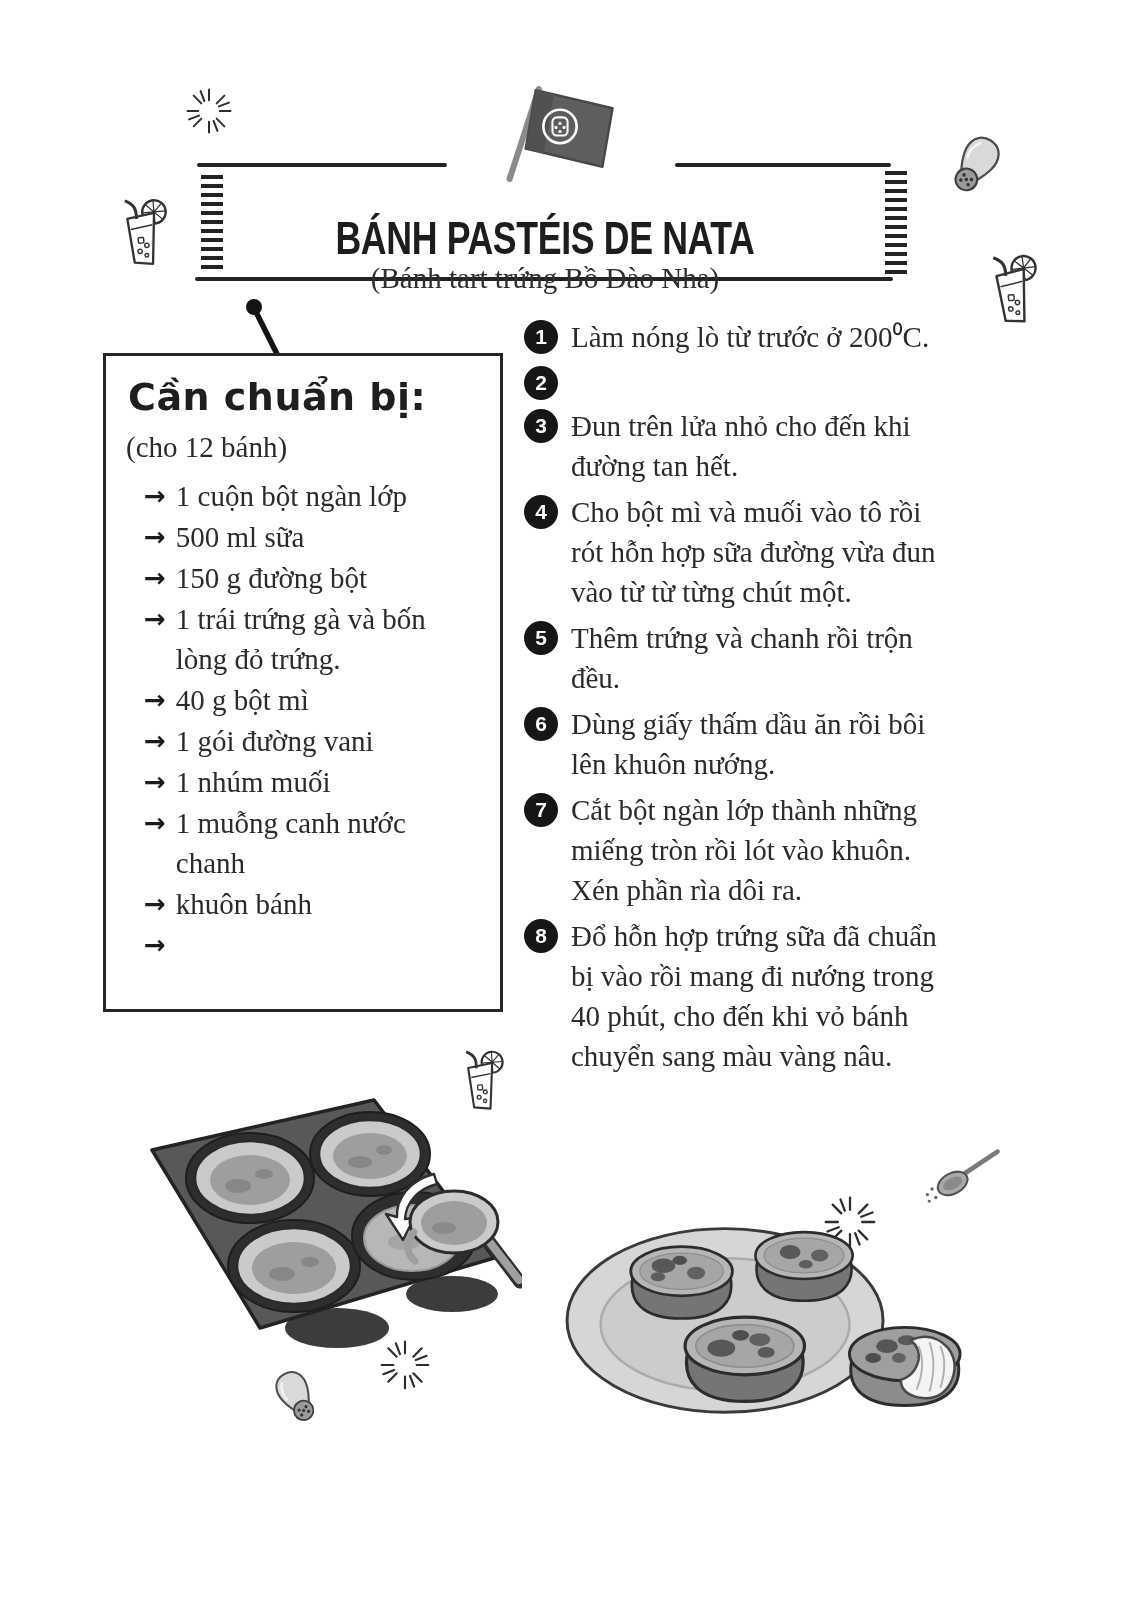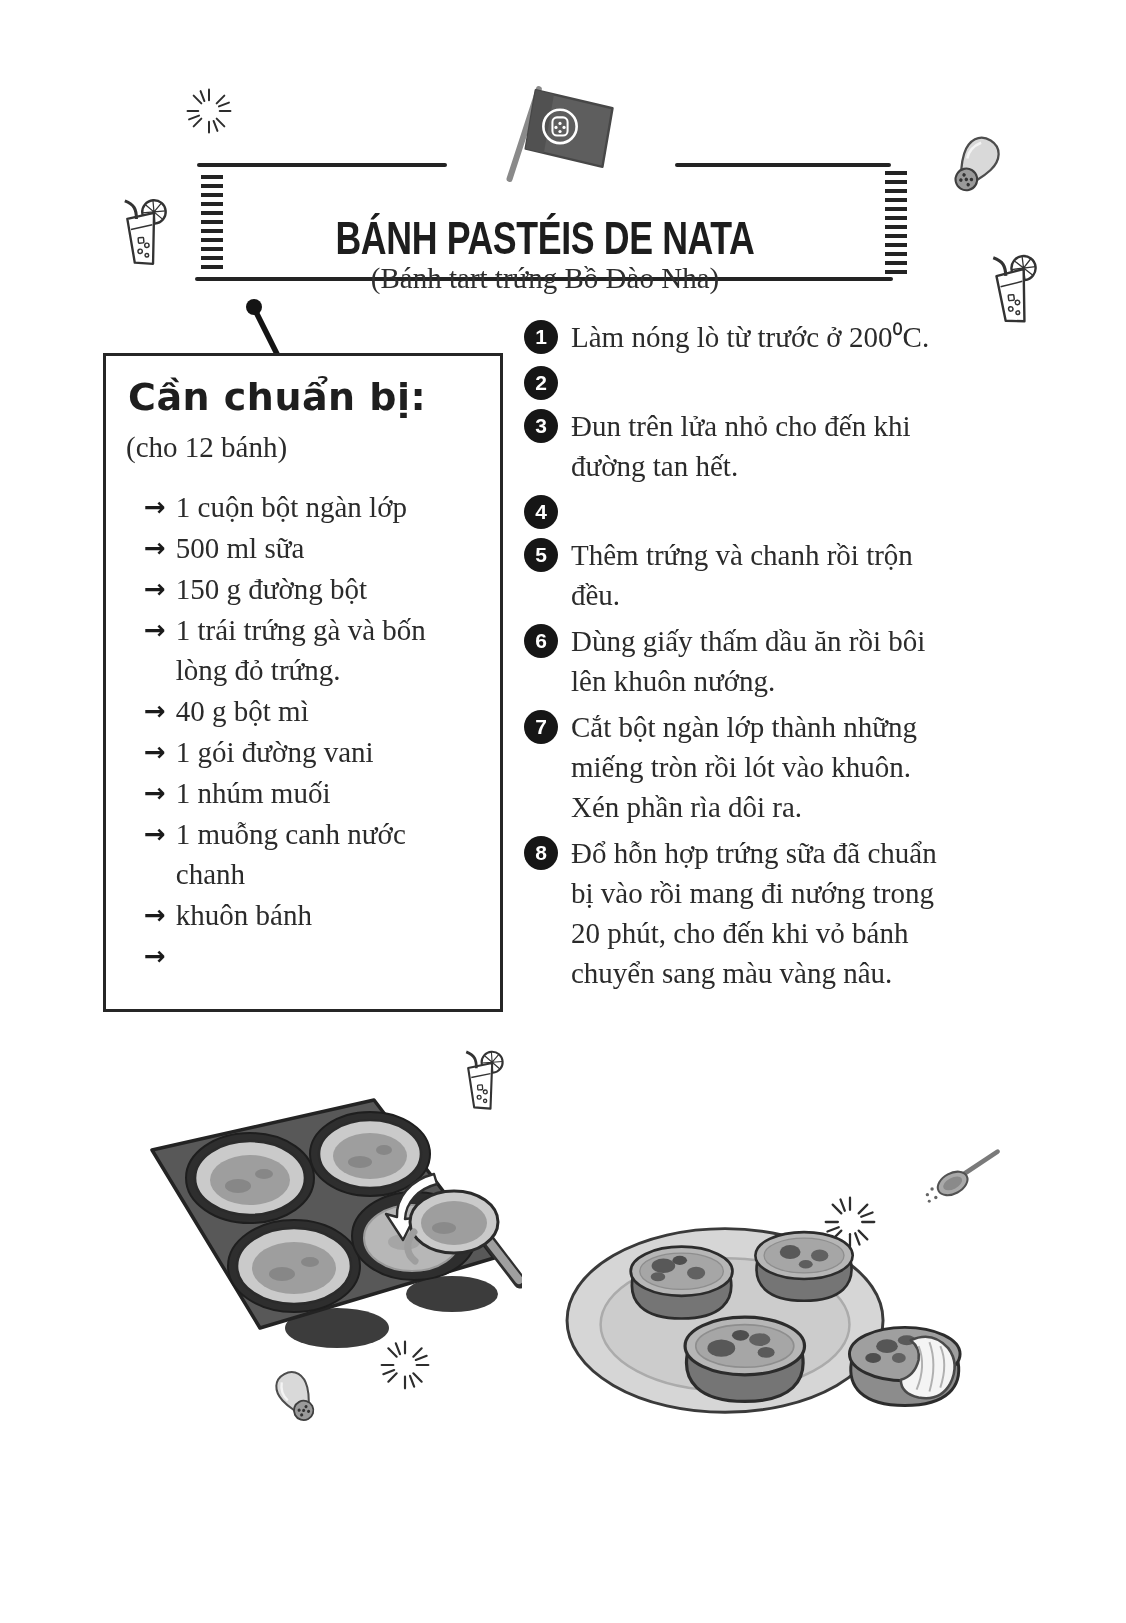--- a/index.html
+++ b/index.html
@@ -19,21 +19,21 @@
   .banner-title{position:absolute;left:0;top:20px;width:100%;text-align:center;
        font-family:"Liberation Sans",sans-serif;font-weight:700;font-size:47px;line-height:1;
        color:#1d1d1d;transform:scaleX(.76);letter-spacing:-.5px;white-space:nowrap;}
   .banner-subtitle{position:absolute;left:0;top:70px;width:100%;text-align:center;
        font-size:29px;color:#2f2f2f;}
   
   .ing-box{position:absolute;left:103px;top:353px;width:400px;height:659px;
            border:3px solid #262626;box-sizing:border-box;background:#fff;}
   .ing-heading{margin:19px 0 0 22px;font-family:"DejaVu Sans",sans-serif;font-weight:700;
            font-size:38px;letter-spacing:.5px;color:#1e1e1e;}
-  .ing-serving{margin:8px 0 20px 20px;font-size:29px;line-height:40px;}
+  .ing-serving{margin:8px 0 9px 20px;font-size:29px;line-height:40px;}
   .ing-list{list-style:none;margin:0;padding:0;}
   .ing-item{display:flex;gap:10px;margin:0 0 1px 38px;}
   .ing-arrow{font-family:"DejaVu Sans",sans-serif;font-weight:700;font-size:26px;
            line-height:40px;color:#1b1b1b;flex:0 0 auto;}
   .ing-text{font-size:29px;line-height:40px;max-width:300px;}
   
   .steps{position:absolute;left:524px;top:317px;width:432px;list-style:none;margin:0;padding:0;}
   .step{display:flex;gap:13px;margin-bottom:6px;}
   .step-num{flex:0 0 34px;width:34px;height:34px;margin-top:3px;border-radius:50%;
             background:#161616;color:#ffffff;text-align:center;
@@ -191,36 +191,37 @@
       </li>
     <li class="step">
         <span class="step-num">2</span>
       </li>
     <li class="step">
         <span class="step-num">3</span>
         <span class="step-text">Đun trên lửa nhỏ cho đến khi đường tan hết.</span>
       </li>
     <li class="step">
         <span class="step-num">4</span>
+        <span class="step-text">Cho bột mì và muối vào tô rồi rót hỗn hợp sữa đường vừa đun vào từ từ từng chút một.</span>
       </li>
     <li class="step">
         <span class="step-num">5</span>
         <span class="step-text">Thêm trứng và chanh rồi trộn đều.</span>
       </li>
     <li class="step">
         <span class="step-num">6</span>
         <span class="step-text">Dùng giấy thấm dầu ăn rồi bôi lên khuôn nướng.</span>
       </li>
     <li class="step">
         <span class="step-num">7</span>
         <span class="step-text">Cắt bột ngàn lớp thành những miếng tròn rồi lót vào khuôn. Xén phần rìa dôi ra.</span>
       </li>
     <li class="step">
         <span class="step-num">8</span>
-        <span class="step-text">Đổ hỗn hợp trứng sữa đã chuẩn bị vào rồi mang đi nướng trong 20 phút, cho đến khi vỏ bánh chuyển sang màu vàng nâu.</span>
+        <span class="step-text">Đổ hỗn hợp trứng sữa đã chuẩn bị vào rồi mang đi nướng trong 40 phút, cho đến khi vỏ bánh chuyển sang màu vàng nâu.</span>
       </li>
   </ol>
 
   <svg class="dec" style="left:456px;top:1046px;width:52px;height:68px;transform:rotate(-4deg)" viewBox="0 0 64 84">
       <use href="#g-drink"></use>
     </svg>
 
   <svg class="dec" style="left:122px;top:1070px;width:400px;height:280px" viewBox="0 0 400 280">
     <ellipse cx="215" cy="258" rx="52" ry="20" fill="#3c3c3c"></ellipse>
     <ellipse cx="330" cy="224" rx="46" ry="18" fill="#3c3c3c"></ellipse>

